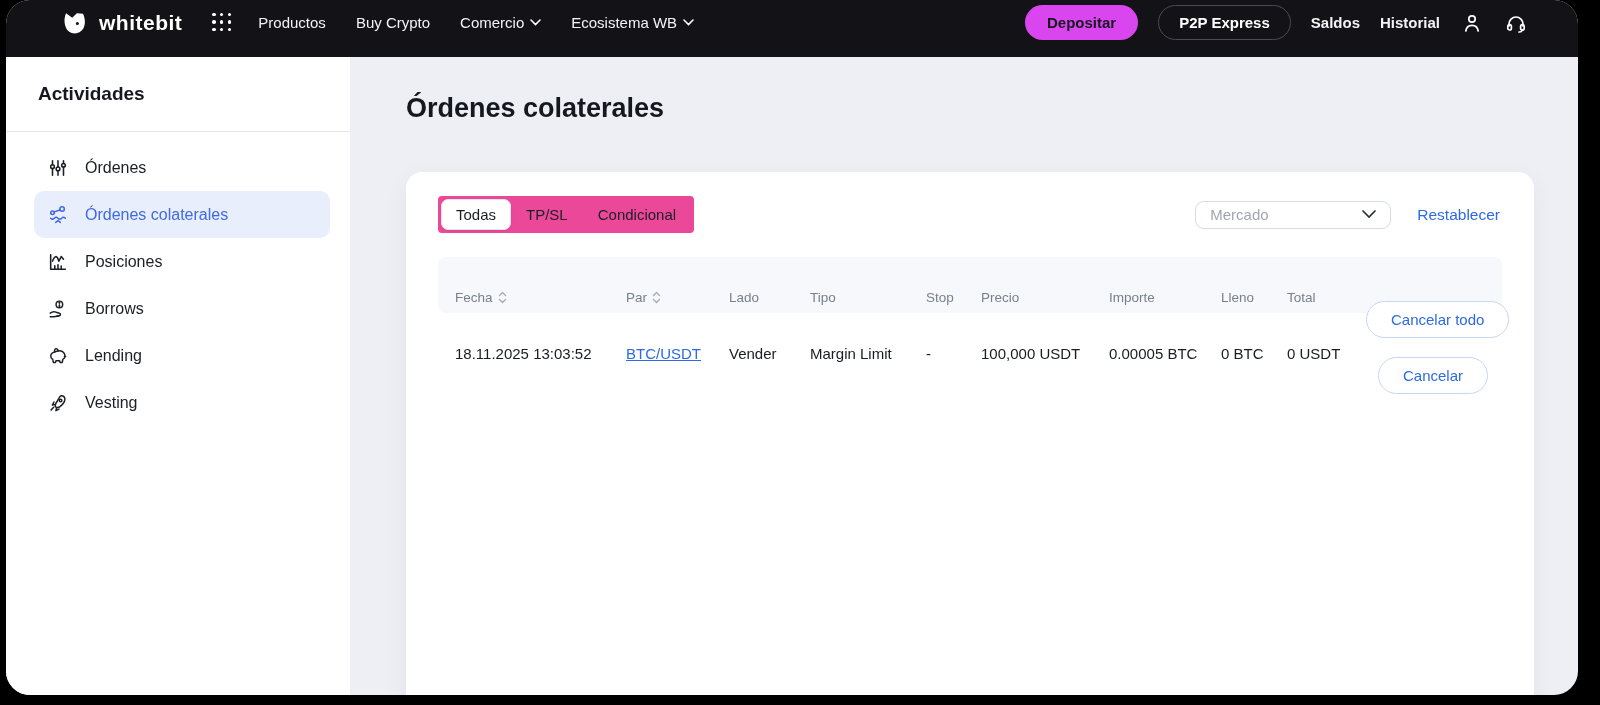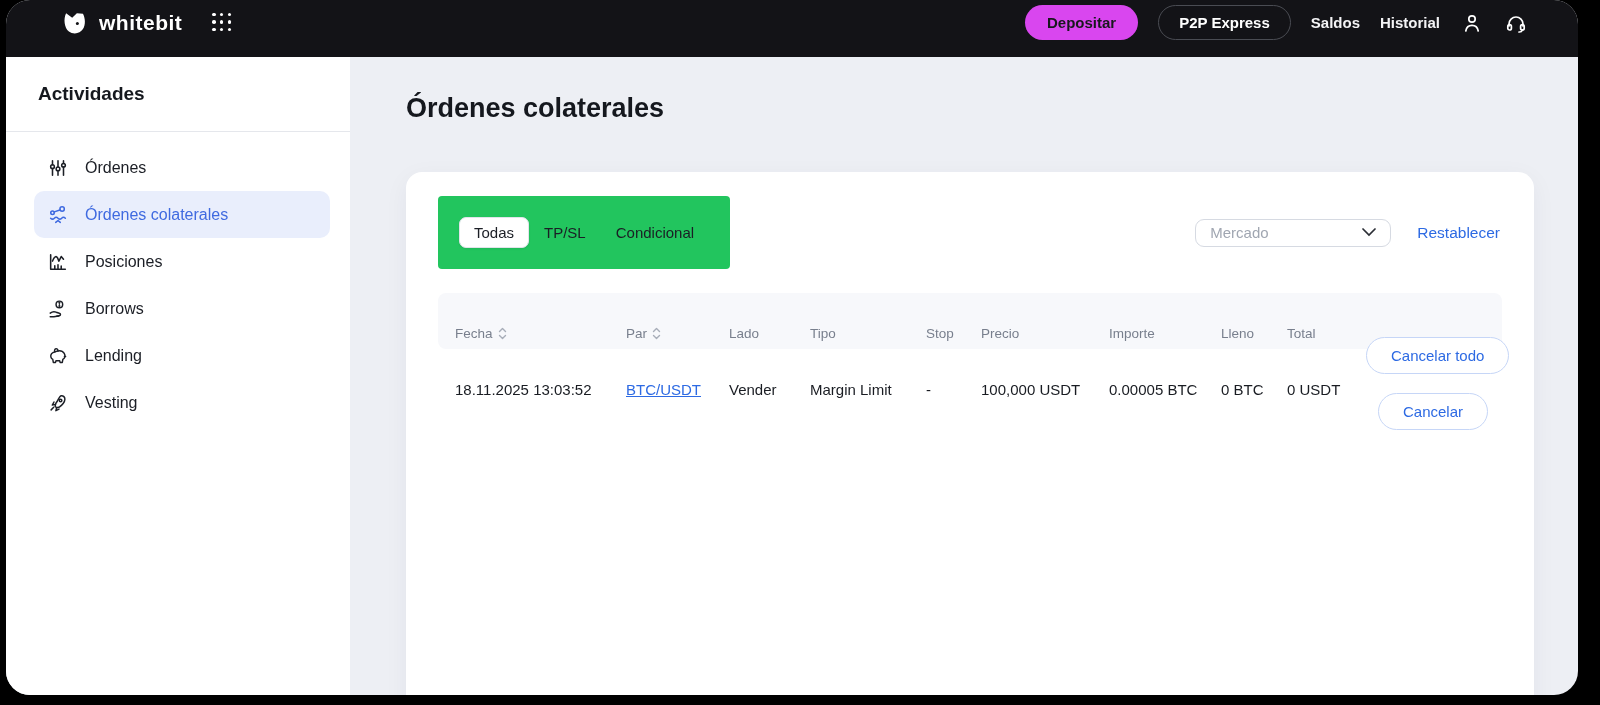--- a/index.html
+++ b/index.html
@@ -34,21 +34,21 @@
   .side-item .s-icon { width:24px; height:24px; flex:0 0 auto; color:#1c1f26; display:flex; align-items:center; justify-content:center; }
   .side-item.active { background:#e9eefc; color:#3f6ae0; }
   .side-item.active .s-icon { color:#3f6ae0; }
 
   .main { flex:1; padding:36px 0 0 56px; min-width:0; display:flex; flex-direction:column; }
   .page-title { font-size:27px; font-weight:700; color:#15181e; }
   .main-divider { height:1px; background:#dfe3ea; margin:24px 32px 0 0; }
   .card { background:#fff; border-radius:16px; margin:24px 44px 0 0; padding:24px 32px; box-shadow:0 6px 24px rgba(35,45,75,.05); flex:0 0 auto; min-height:560px; }
 
   .controls { display:flex; align-items:center; justify-content:space-between; }
-  .seg { display:inline-flex; background:#22c55e; border-radius:4px; padding:21px; align-items:center; }
+  .seg { display:inline-flex; background:#ec4899; border-radius:4px; padding:3px; align-items:center; }
   .seg-tab { font-size:15px; color:#1b1e25; padding:7px 15px; border-radius:7px; cursor:pointer; white-space:nowrap; }
   .seg-tab.active { background:#fff; border:1px solid #e1e4ea; box-shadow:0 1px 2px rgba(20,25,40,.08); padding:6px 14px; font-weight:500; }
   .right-controls { display:flex; align-items:center; gap:26px; margin-right:2px; }
   .select { width:196px; height:28px; border:1px solid #d6dae2; border-radius:9px; background:#fff; display:flex; align-items:center; justify-content:space-between; padding:0 14px; cursor:pointer; }
   .select .ph { color:#a0a6b1; font-size:15px; }
   .select svg { width:14px; height:9px; color:#2b2e35; }
   .link-reset { color:#2d6ae3; font-size:15.5px; font-weight:500; cursor:pointer; white-space:nowrap; }
 
   .table { margin-top:24px; }
   .t-grid { display:grid; grid-template-columns:171px 103px 81px 116px 55px 128px 112px 66px 79px 1fr; align-items:center; padding:0 14px 0 17px; }
@@ -79,20 +79,40 @@
         <i></i>
         <i></i>
         <i></i>
         <i></i>
         <i></i>
         <i></i>
         <i></i>
         <i></i>
     </div>
 
+    <div class="nav-links">
+      <span class="nav-link">
+          <span>Productos</span>
+        </span>
+      <span class="nav-link">
+          <span>Buy Crypto</span>
+        </span>
+      <span class="nav-link">
+          <span>Comercio</span>
+        <svg class="caret" viewBox="0 0 11 7" fill="none" stroke="#fff" stroke-width="1.6" stroke-linecap="round">
+            <path d="M1 1l4.5 4.5L10 1"></path>
+          </svg>
+      </span>
+      <span class="nav-link">
+          <span>Ecosistema WB</span>
+        <svg class="caret" viewBox="0 0 11 7" fill="none" stroke="#fff" stroke-width="1.6" stroke-linecap="round">
+            <path d="M1 1l4.5 4.5L10 1"></path>
+          </svg>
+      </span>
+    </div>
 
     <div class="nav-right">
       <button class="btn-deposit">Depositar</button>
       <button class="btn-p2p">P2P Express</button>
       <span class="nav-strong">Saldos</span>
       <span class="nav-strong">Historial</span>
       <svg class="nav-icon" viewBox="0 0 24 24" fill="none" stroke="currentColor" stroke-width="1.7" stroke-linecap="round">
         <circle cx="12" cy="8" r="3.2"></circle>
           <path d="M5.8 20c.6-3.8 3-5.7 6.2-5.7s5.6 1.9 6.2 5.7"></path>
       </svg>

